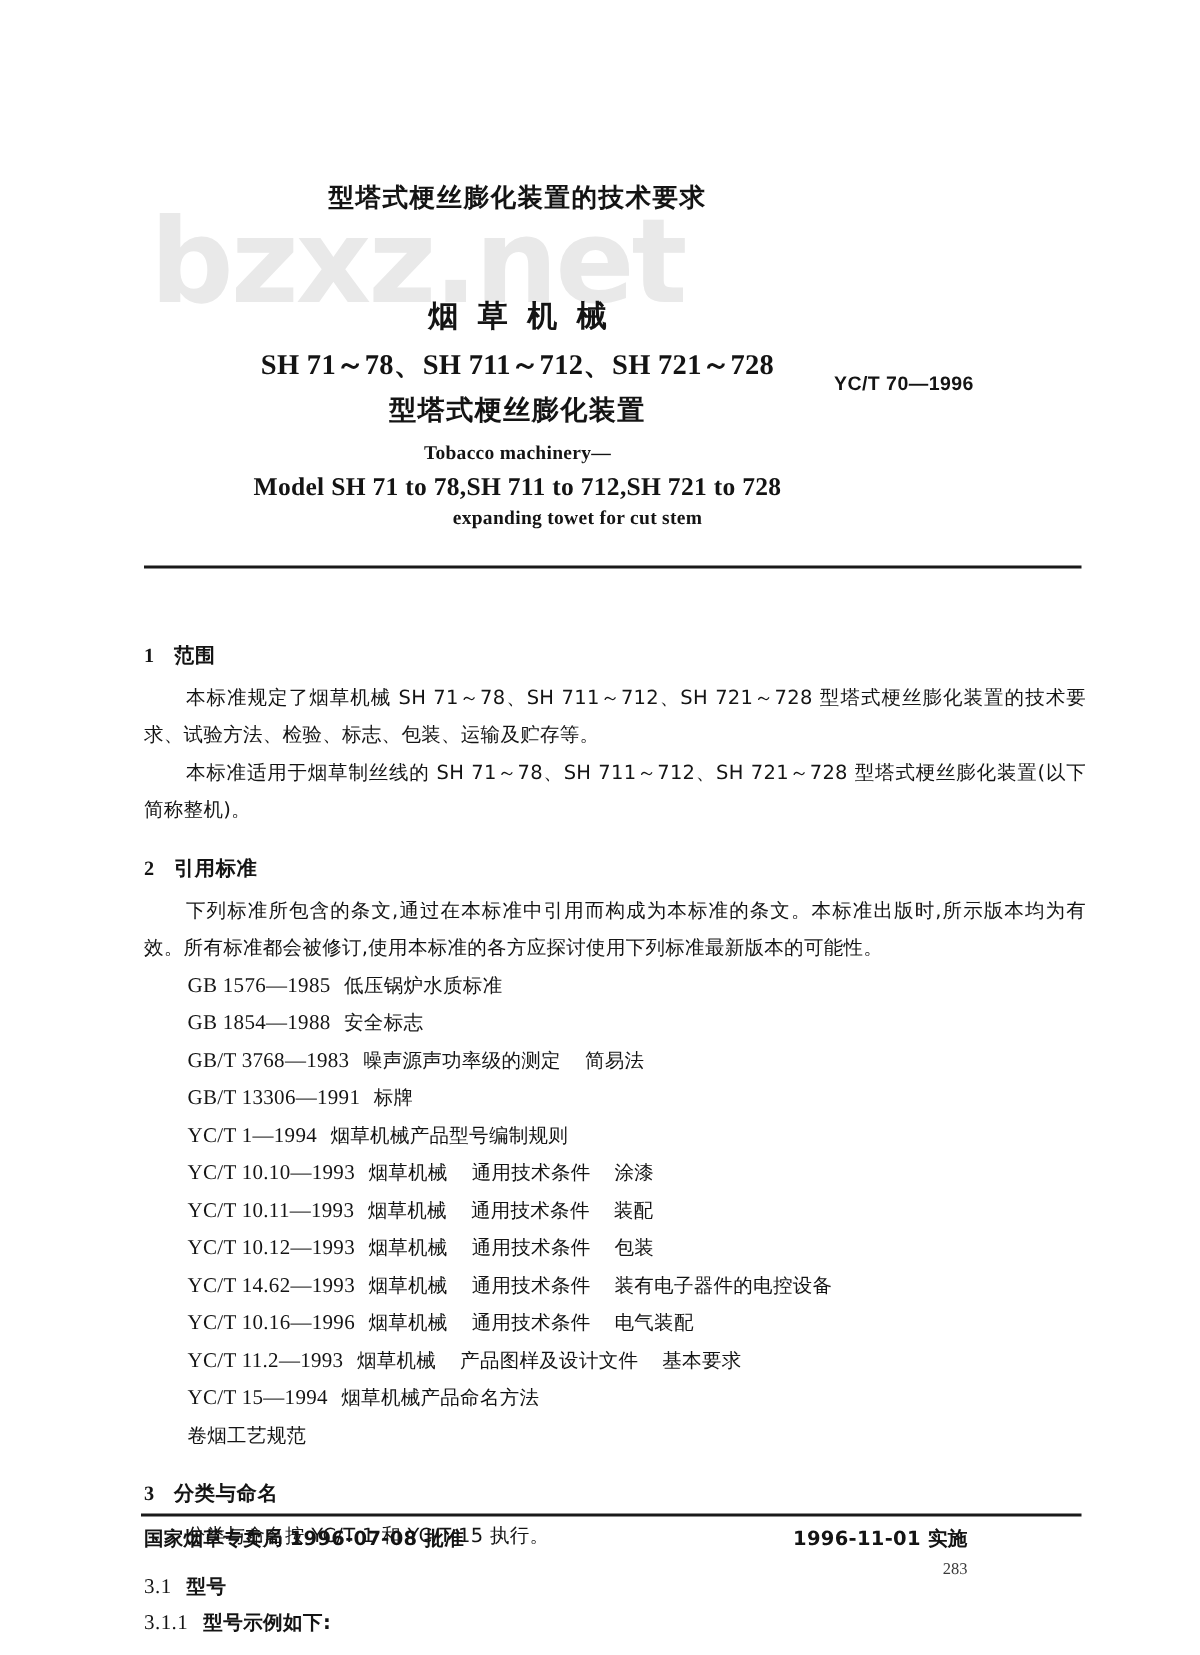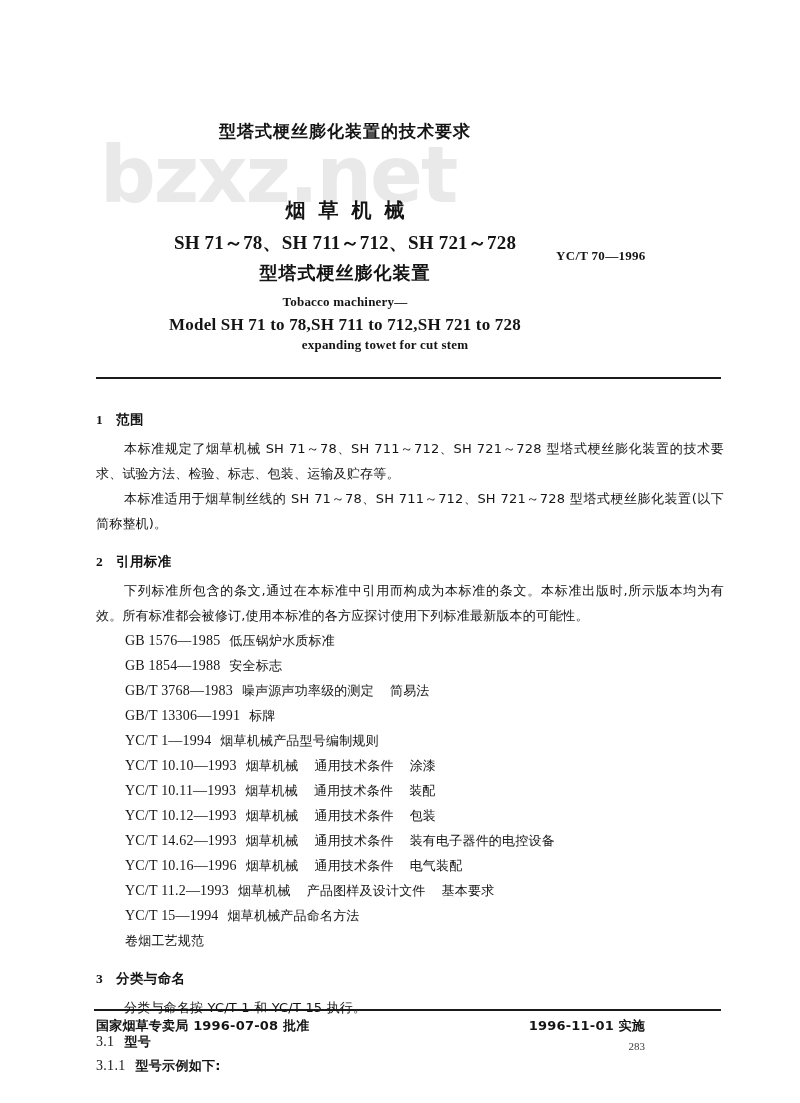--- a/index.html
+++ b/index.html
@@ -93,21 +93,21 @@
     font-weight: bold;
     font-size: 18px;
     letter-spacing: 1px;
     z-index: 2;
   }
 
   .std-number {
     position: absolute;
     left: 556px;
     top: 248px;
-    font-family: Liberation Serif, serif;
+    font-family: Liberation Sans, sans-serif;
     font-weight: bold;
     font-size: 13px;
     letter-spacing: 0.3px;
     z-index: 2;
   }
 
   
   .eng {
     position: absolute;
     left: 0;
@@ -138,21 +138,21 @@
     top: 1009px;
     width: 627px;
     height: 2px;
     background: #1a1a1a;
   }
 
   
   .body {
     position: absolute;
     left: 96px;
-    top: 411px;
+    top: 428px;
     width: 628px;
     z-index: 2;
   }
 
   .sec-head {
     font-family: "DejaVu Sans", sans-serif;
     font-weight: bold;
     font-size: 13.5px;
     margin: 0 0 7px 0;
     letter-spacing: 0.4px;

